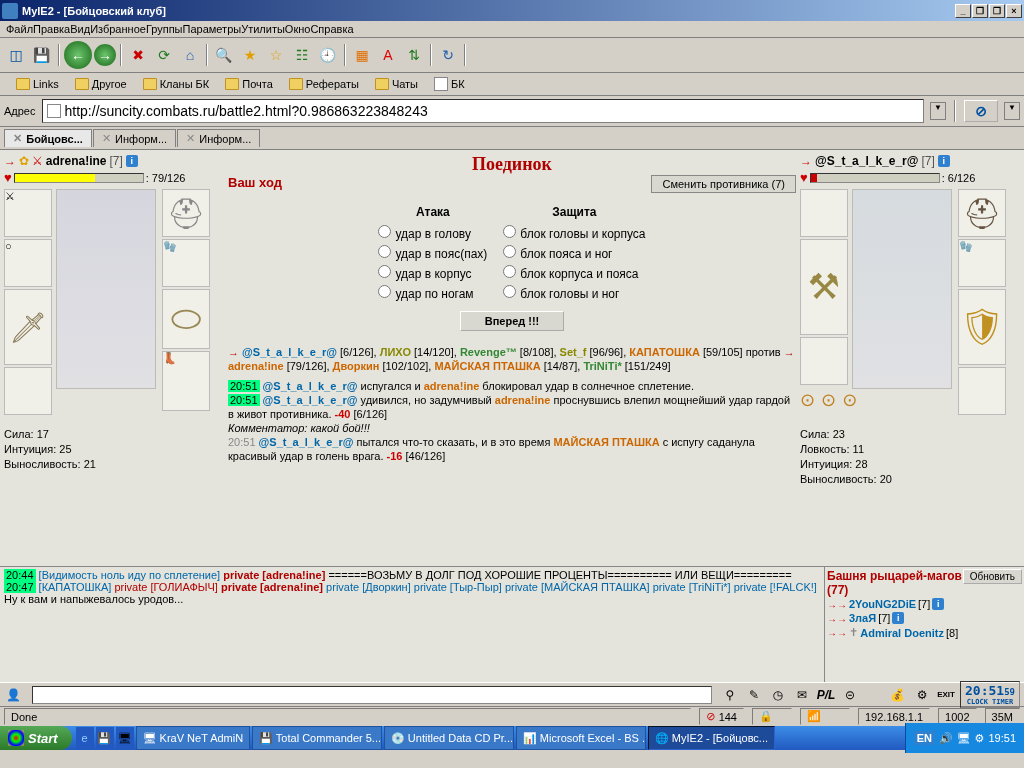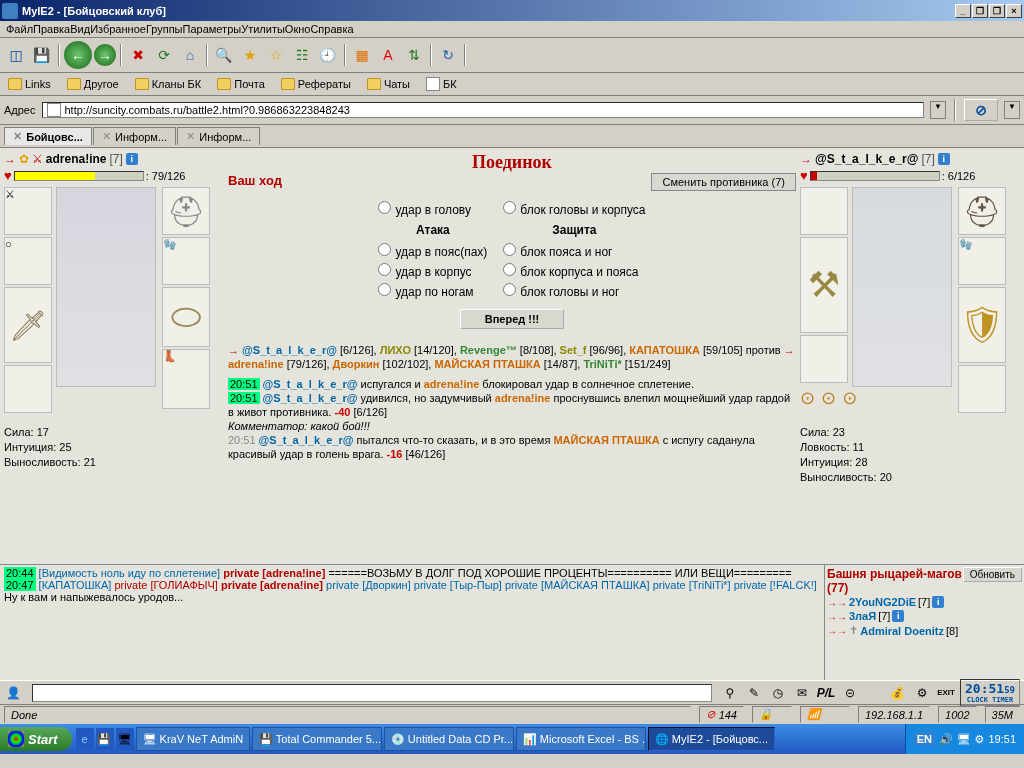--- a/index.html
+++ b/index.html
@@ -9,25 +9,25 @@
 .titlebar-buttons { margin-left: auto; display: flex; gap: 1px; }
 .titlebar-btn { width: 16px; height: 14px; background: #d4d0c8; border: 1px solid #fff; border-right-color: #404040; border-bottom-color: #404040; font-size: 9px; text-align: center; line-height: 12px; color: black; }
 .menubar { background: #d4d0c8; border-bottom: 1px solid #808080; padding: 2px 6px; display: flex; gap: 0; }
 .menubar span { cursor: default; }
 .toolbar { background: #d4d0c8; border-bottom: 1px solid #808080; padding: 3px 4px; display: flex; gap: 2px; align-items: center; }
 .toolbtn { width: 24px; height: 24px; border: 1px solid transparent; display: flex; align-items: center; justify-content: center; font-size: 14px; }
 .toolbtn.back { color: #1e6c1e; background: radial-gradient(circle, #6dc66d, #1e6c1e); border-radius: 50%; width: 28px; height: 28px; }
 .toolbtn.fwd { color: #1e6c1e; background: radial-gradient(circle, #6dc66d, #1e6c1e); border-radius: 50%; width: 22px; height: 22px; }
 .toolbtn.stop { color: #c00; }
 .sep { width: 2px; height: 22px; border-left: 1px solid #808080; border-right: 1px solid #fff; margin: 0 2px; }
-.linksbar { background: #d4d0c8; border-bottom: 1px solid #808080; padding: 2px 4px; display: flex; gap: 8px; align-items: center; }
+.linksbar { background: #d4d0c8; border-bottom: 1px solid #808080; padding: 2px 12px; display: flex; gap: 8px; align-items: center; }
 .link-item { display: flex; align-items: center; gap: 3px; padding: 2px 4px; }
 .folder-icon { width: 14px; height: 12px; background: #f0d060; border: 1px solid #c09020; border-radius: 1px 1px 0 0; }
 .addressbar { background: #d4d0c8; border-bottom: 1px solid #808080; padding: 3px 4px; display: flex; align-items: center; gap: 6px; }
-.address-input { flex: 1; background: white; border: 1px inset #808080; padding: 2px 4px; height: 16px; font-size: 11px; display: flex; align-items: center; gap: 4px; }
+.address-input { flex: 1; background: white; border: 1px inset #808080; padding: 2px 4px; height: 24px; font-size: 14px; display: flex; align-items: center; gap: 4px; }
 .page-icon { width: 14px; height: 14px; background: #fff; border: 1px solid #888; }
 .dropdown-arrow { width: 16px; height: 18px; background: #d4d0c8; border: 1px solid #808080; text-align: center; font-size: 8px; }
 .go-btn { width: 34px; height: 22px; background: #d4d0c8; border: 1px outset #fff; display: flex; align-items: center; justify-content: center; font-size: 14px; color: #0050a0; font-weight: bold; }
 .tabbar { background: #d4d0c8; padding: 2px 4px; display: flex; gap: 1px; border-bottom: 1px solid #808080; }
 .tab { background: #d4d0c8; border: 1px solid #808080; border-bottom: none; padding: 2px 8px; display: flex; align-items: center; gap: 4px; font-size: 11px; }
 .tab.active { background: #e8e8e8; font-weight: bold; }
 .content { background: #e4e4dc; height: 532px; display: flex; flex-direction: column; overflow: hidden; }
 .battle-area { flex: 1; display: flex; padding: 4px; gap: 4px; }
 .player-panel { width: 220px; }
 .player-header { display: flex; align-items: center; gap: 3px; font-size: 12px; }
@@ -75,23 +75,23 @@
 .refresh-btn { background: #d8d8d0; border: 1px outset #fff; padding: 1px 6px; font-size: 10px; float: right; }
 .room-title { color: #b00000; font-weight: bold; font-size: 12px; }
 .user-list div { display: flex; align-items: center; gap: 2px; padding: 1px 0; }
 .user-arrow { color: #cc0000; font-size: 10px; }
 .user-name { font-weight: bold; }
 .bottom-toolbar { background: #d4d0c8; height: 24px; border-top: 1px solid #fff; display: flex; align-items: center; padding: 0 4px; gap: 4px; }
 .bottom-toolbar .toolbtn { width: 20px; height: 20px; font-size: 12px; }
 .clock-box { margin-left: auto; border: 1px inset #888; padding: 1px 4px; font-family: monospace; font-size: 13px; font-weight: bold; color: #0050a0; }
 .clock-sub { font-size: 7px; text-align: center; }
 .statusbar { background: #d4d0c8; height: 20px; border-top: 1px solid #808080; display: flex; align-items: center; padding: 0 4px; gap: 8px; font-size: 11px; }
-.status-cell { border: 1px inset #d4d0c8; padding: 1px 6px; height: 17px; display: flex; align-items: center; font-style: italic; }
+.status-cell { border: 1px inset #d4d0c8; padding: 1px 6px; height: 17px; display: flex; align-items: center; }
 .status-cell.flex { flex: 1; }
-.taskbar { background: linear-gradient(to bottom, #3c8de8, #2159c0); height: 30px; display: flex; align-items: center; padding: 0; }
+.taskbar { background: linear-gradient(to bottom, #3c8de8, #2159c0); height: 24px; display: flex; align-items: center; padding: 0; }
 .start-btn { background: linear-gradient(to bottom, #55a855, #2a7a2a); color: white; font-weight: bold; font-style: italic; padding: 4px 14px 4px 8px; border-radius: 0 12px 12px 0; font-size: 13px; display: flex; align-items: center; gap: 4px; }
 .task-item { background: #3a78c8; border: 1px solid #2050a0; color: white; padding: 3px 6px; margin-left: 2px; font-size: 11px; max-width: 130px; white-space: nowrap; overflow: hidden; text-overflow: ellipsis; display: flex; align-items: center; gap: 3px; height: 24px; }
 .task-item.active { background: #1e4a9a; border: 1px inset #1a3a7a; }
 .tray { margin-left: auto; background: #1688e0; padding: 2px 8px; display: flex; align-items: center; gap: 4px; color: white; font-size: 11px; height: 30px; border-left: 1px solid #0a4a9a; }
 .heart { color: #cc0000; font-size: 13px; }
 .info-icon { width: 12px; height: 12px; background: #3080d0; color: white; text-align: center; font-size: 9px; font-weight: bold; border-radius: 2px; display: inline-block; line-height: 12px; }
 </style>
 </head>
 <body>
 
@@ -240,26 +240,26 @@
 
     <div class="center-panel">
       <div class="duel-title">Поединок</div>
       <div style="overflow:hidden">
         <span class="turn-label">Ваш ход</span>
         <button class="change-btn">Сменить противника (7)</button>
       </div>
       <table class="attack-table">
         <tbody>
             <tr>
+              <th>Атака</th>
+              <th>Защита</th>
+            </tr>
+        <tr>
               <td><input type="radio" name="atk" style=""><span>удар в голову</span></td>
               <td><input type="radio" name="def" style=""><span>блок головы и корпуса</span></td>
-            </tr>
-        <tr>
-              <th>Атака</th>
-              <th>Защита</th>
             </tr>
         <tr>
               <td><input type="radio" name="atk" style=""><span>удар в пояс(пах)</span></td>
               <td><input type="radio" name="def" style=""><span>блок пояса и ног</span></td>
             </tr>
         <tr>
               <td><input type="radio" name="atk" style=""><span>удар в корпус</span></td>
               <td><input type="radio" name="def" style=""><span>блок корпуса и пояса</span></td>
             </tr>
         <tr>

